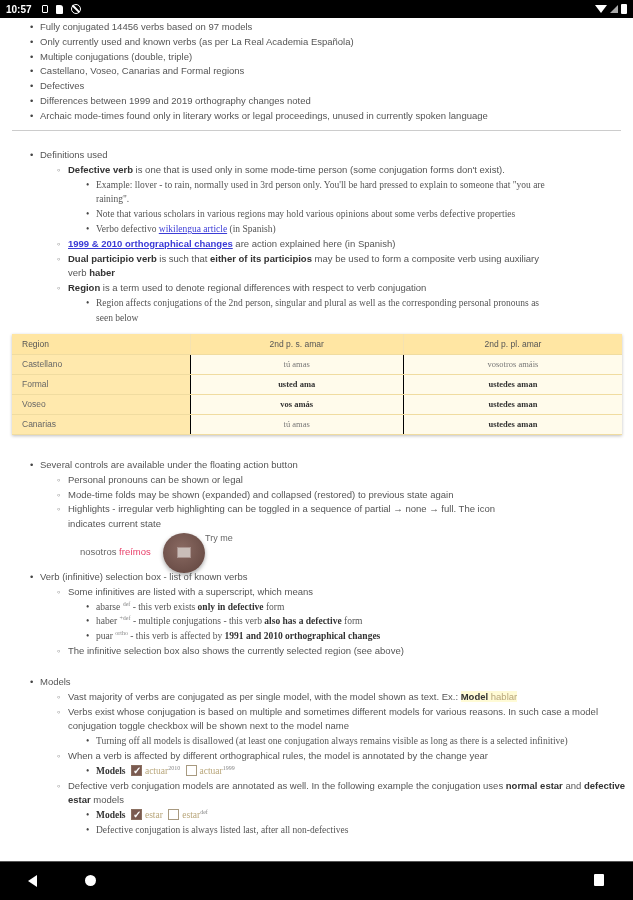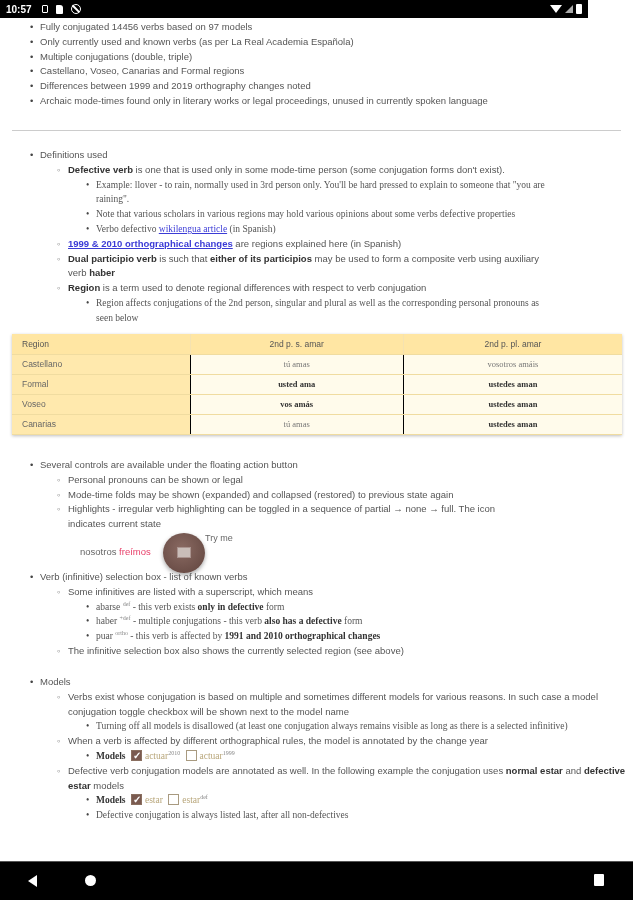--- a/index.html
+++ b/index.html
@@ -1,19 +1,19 @@
 <!DOCTYPE html>
 <html><head>
 <meta charset="utf-8">
 <style>
   * { box-sizing: border-box; margin: 0; padding: 0; }
   html, body { width: 633px; height: 900px; overflow: hidden; background: #fff; }
   body { font-family: "Liberation Sans", sans-serif; color: #555; font-size: 9.5px; position: relative; }
 
-  .statusbar { position: absolute; left: 0; top: 0; width: 588px; height: 18px; background: #000; color: #fff; display: flex; align-items: center; padding: 0 6px; }
+  .statusbar { position: absolute; left: 0; top: 0; width: 633px; height: 18px; background: #000; color: #fff; display: flex; align-items: center; padding: 0 6px; }
   .statusbar .time { font-size: 10px; color: #fff; margin-right: 10px; font-weight: bold; }
   .sb-icon { display: inline-block; margin-right: 8px; }
   .sb-sim { width: 6px; height: 8px; border: 1.5px solid #fff; border-radius: 1px; }
   .sb-card { width: 7px; height: 9px; background: #fff; border-radius: 1px 3px 1px 1px; }
   .sb-noloc { width: 10px; height: 10px; border: 1.5px solid #fff; border-radius: 50%; position: relative; }
   .sb-noloc::after { content: ""; position: absolute; left: 3px; top: -1px; width: 1.5px; height: 10px; background: #fff; transform: rotate(-45deg); }
   .sb-right { margin-left: auto; display: flex; align-items: center; gap: 3px; }
   .sb-wifi { width: 0; height: 0; border-left: 6px solid transparent; border-right: 6px solid transparent; border-top: 8px solid #fff; }
   .sb-signal { width: 0; height: 0; border-left: 8px solid transparent; border-bottom: 8px solid #aaa; }
   .sb-batt { width: 6px; height: 10px; background: #fff; border-radius: 1px; }
@@ -87,20 +87,21 @@
 </div>
 
 <div class="content">
 
   <div class="sec-a">
     <ul class="l1">
       <li>Fully conjugated 14456 verbs based on 97 models</li>
       <li>Only currently used and known verbs (as per La Real Academia Española)</li>
       <li>Multiple conjugations (double, triple)</li>
       <li>Castellano, Voseo, Canarias and Formal regions</li>
+      <li>Defectives</li>
       <li>Differences between 1999 and 2019 orthography changes noted</li>
       <li>Archaic mode-times found only in literary works or legal proceedings, unused in currently spoken language</li>
     </ul>
   </div>
 
   <div class="hr"></div>
 
   <div class="sec-b">
     <ul class="l1">
       <li>
@@ -108,21 +109,21 @@
         <ul class="l2">
           <li>
             <b>Defective verb</b><span> is one that is used only in some mode-time person (some conjugation forms don't exist).</span>
             <ul class="l3">
               <li>Example: llover - to rain, normally used in 3rd person only. You'll be hard pressed to explain to someone that "you are raining".</li>
               <li>Note that various scholars in various regions may hold various opinions about some verbs defective properties</li>
               <li><span>Verbo defectivo </span><a class="link">wikilengua article</a><span> (in Spanish)</span></li>
             </ul>
           </li>
           <li>
-            <a class="link bold">1999 &amp; 2010 orthographical changes</a><span> are regions explained here (in Spanish)</span>
+            <a class="link bold">1999 &amp; 2010 orthographical changes</a><span> are action explained here (in Spanish)</span>
           </li>
           <li>
             <b>Dual participio verb</b><span> is such that </span><b>either of its participios</b><span> may be used to form a composite verb using auxiliary verb </span><b>haber</b>
           </li>
           <li>
             <b>Region</b><span> is a term used to denote regional differences with respect to verb conjugation</span>
             <ul class="l3">
               <li>Region affects conjugations of the 2nd person, singular and plural as well as the corresponding personal pronouns as seen below</li>
             </ul>
           </li>
@@ -201,20 +202,23 @@
       </li>
     </ul>
   </div>
 
   <div class="sec-e">
     <ul class="l1">
       <li>
         <span>Models</span>
         <ul class="l2">
           <li>
+            <span>Vast majority of verbs are conjugated as per single model, with the model shown as text. Ex.: </span><span class="model-hl"><b>Model</b><span class="model-name"> hablar</span></span>
+          </li>
+          <li>
             <span>Verbs exist whose conjugation is based on multiple and sometimes different models for various reasons. In such case a model conjugation toggle checkbox will be shown next to the model name</span>
             <ul class="l3">
               <li>Turning off all models is disallowed (at least one conjugation always remains visible as long as there is a selected infinitive)</li>
             </ul>
           </li>
           <li>
             <span>When a verb is affected by different orthographical rules, the model is annotated by the change year</span>
             <ul class="l3">
               <li>
                 <b>Models</b>

